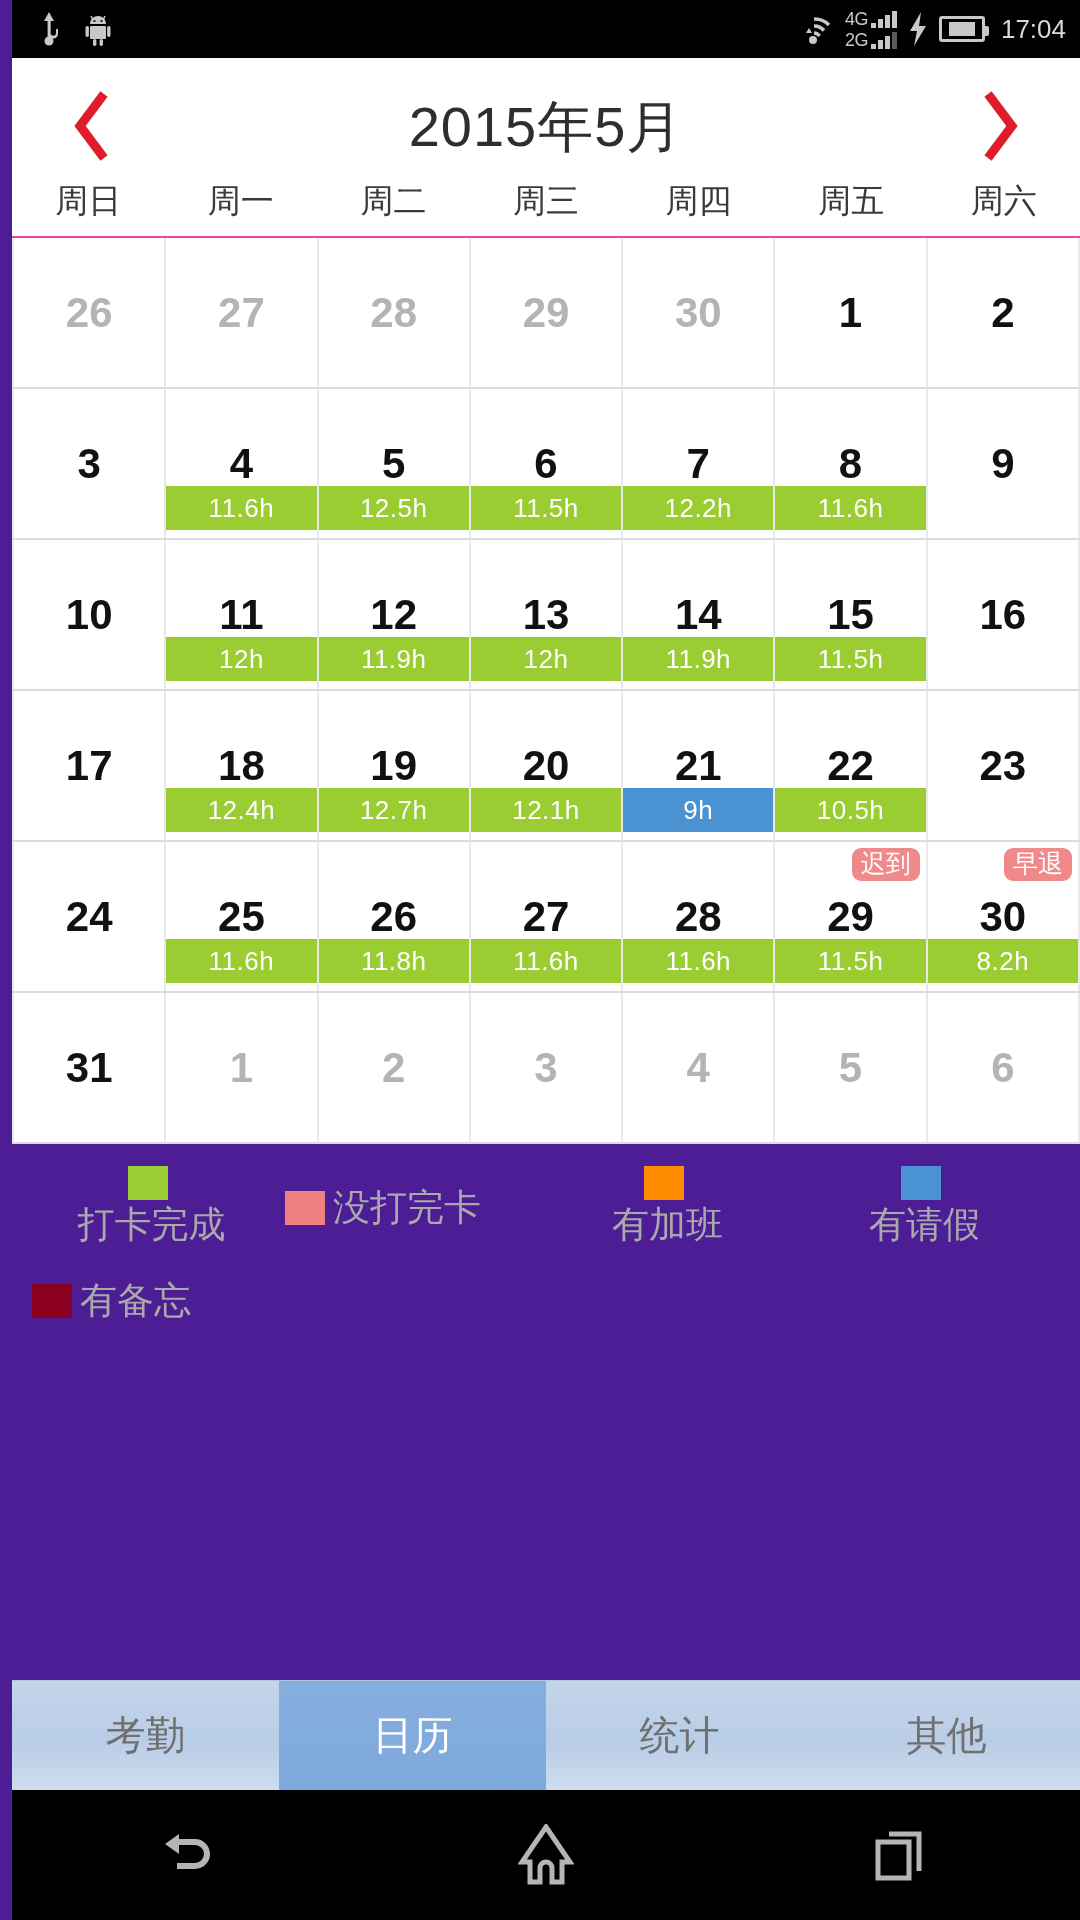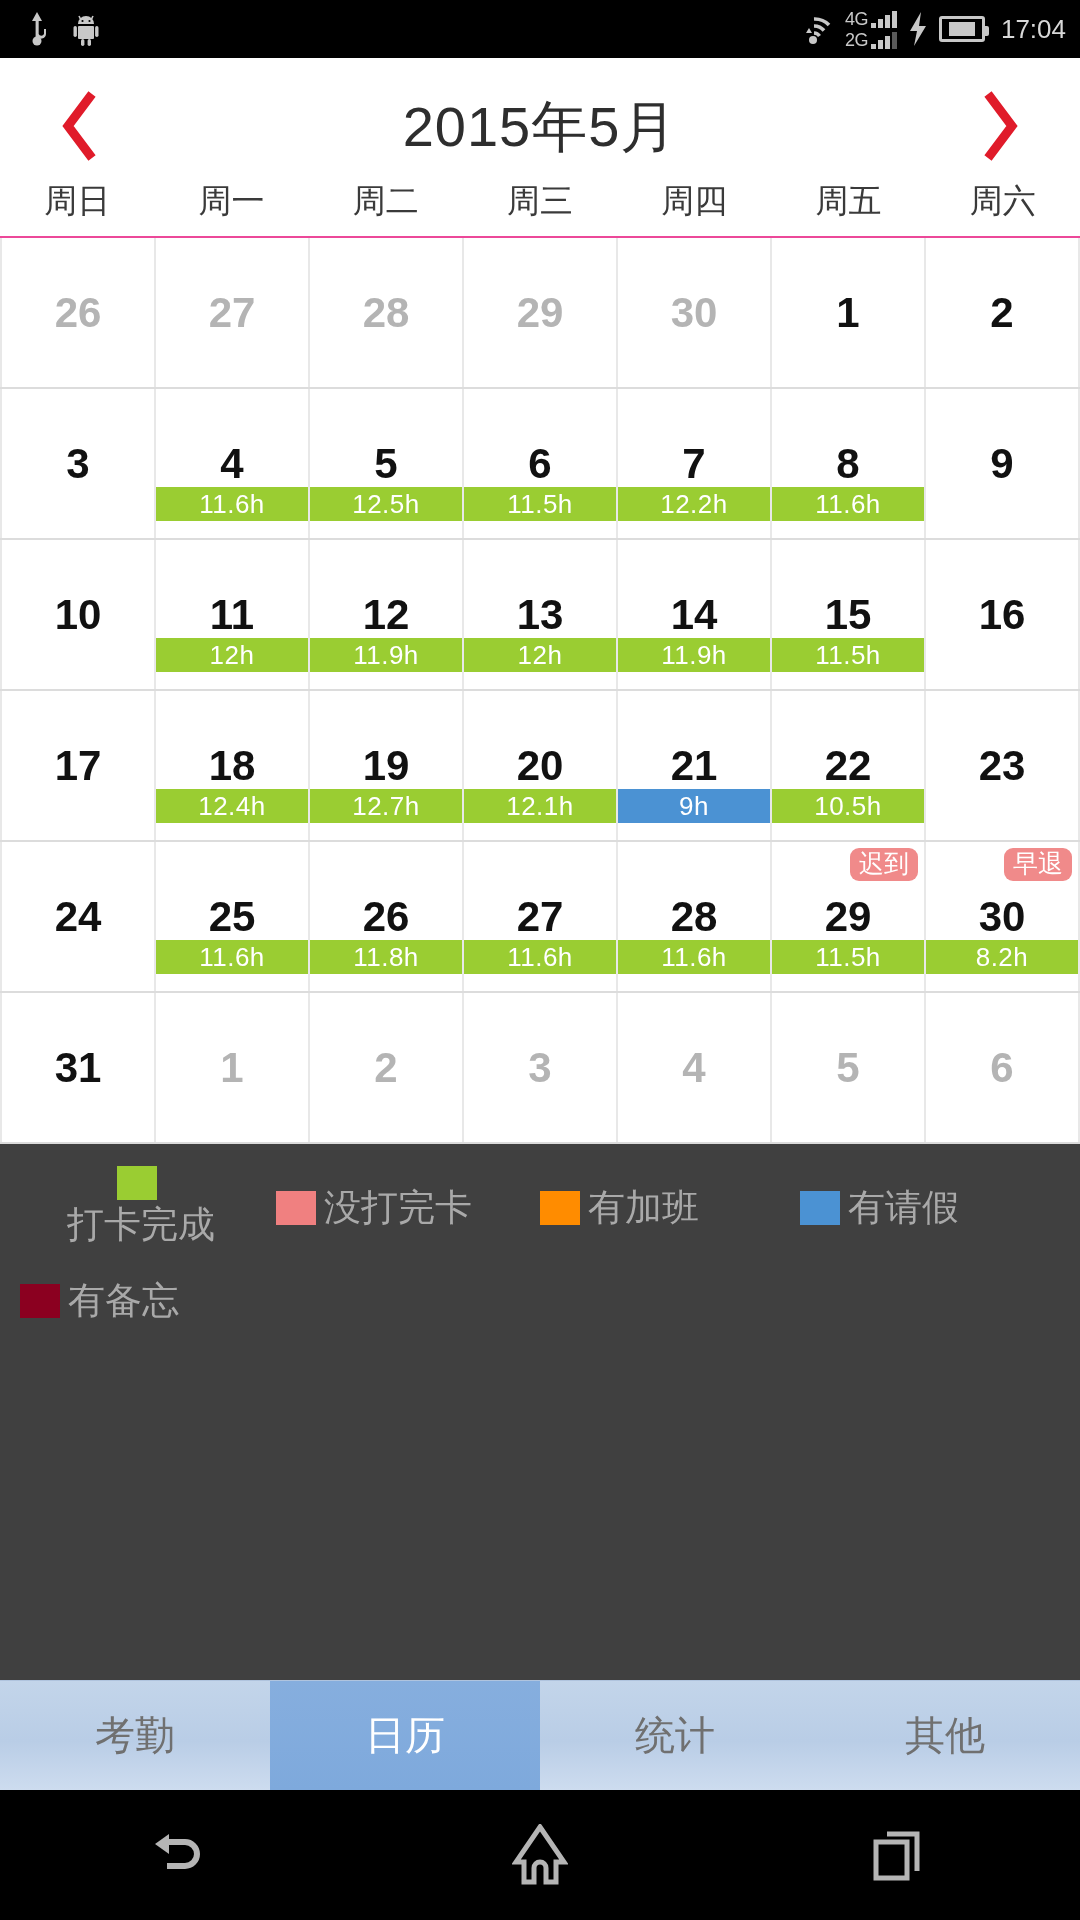--- a/index.html
+++ b/index.html
@@ -2,21 +2,21 @@
 <html><head>
 <meta charset="utf-8">
 <style>
   * { box-sizing: border-box; margin: 0; padding: 0; }
   html, body {
     width: 1080px; height: 1920px;
     background: #ffffff;
     font-family: "Liberation Sans", "DejaVu Sans", sans-serif;
     overflow: hidden;
   }
-  #app { width: 1080px; height: 1920px; display: flex; flex-direction: column; background:#404040; }
+  #app { width: 1080px; height: 1920px; display: flex; flex-direction: column; background:#4c1d95;padding-left:12px; }
 
   
   .statusbar {
     height: 58px; background: #000; color: #c8c8c8;
     display: flex; align-items: center; padding: 0 14px 0 26px;
     flex: 0 0 58px;
   }
   .sb-left { display:flex; align-items:center; gap:24px; }
   .sb-spacer { flex: 1 1 auto; }
   .sb-right { display:flex; align-items:center; gap:10px; }
@@ -54,39 +54,39 @@
     border-right:2px solid #e8e8e8; background:#fff; overflow:hidden;
   }
   .day-cell:first-child { border-left:2px solid #e8e8e8; }
   .day-num {
     position:absolute; left:0; right:0; top:50%; transform:translateY(-50%);
     text-align:center; font-size:42px; font-weight:bold; color:#111;
     line-height:1;
   }
   .day-cell.other .day-num { color:#b4b4b4; font-weight:bold; }
   .hour-bar {
-    position:absolute; left:0; right:0; bottom:17px; height:34px;
+    position:absolute; left:0; right:0; bottom:8px; height:44px;
     display:flex; align-items:center; justify-content:center;
     font-size:26px; color:#fff; letter-spacing:.5px;
   }
   .hour-bar.done { background:#9acd32; }
   .hour-bar.leave { background:#4b92d3; }
   .tag {
     position:absolute; top:6px; right:6px;
     background:#f08a8a; color:#fff; font-size:25px;
     padding:3px 9px 5px; border-radius:9px; line-height:1;margin-left:22px;
   }
 
   
   .legend { padding: 22px 20px 0 20px; flex: 1 1 auto; }
   .legend-row { display:flex; align-items:center; margin-bottom:26px; }
   .legend-item { display:flex; align-items:center; margin-right:14px; }
   .legend-item.w1 { width:246px;flex-direction:column; }
   .legend-item.w2 { width:254px; }
-  .legend-item.w3 { width:250px; }
+  .legend-item.w3 { width:250px;flex-direction:column; }
   .swatch { width:40px; height:34px; margin-right:8px; flex:0 0 auto; }
   .legend-label { font-size:37px; color:#a9a9a9; white-space:nowrap; }
 
   
   .tabbar {
     flex:0 0 110px; display:flex;
     background: linear-gradient(to bottom,#c3d5ea 0%, #b9cde6 55%, #cddcef 100%);
     border-top:1px solid #b0c4de;
   }
   .tab { flex:1 1 0; display:flex; align-items:center; justify-content:center;

